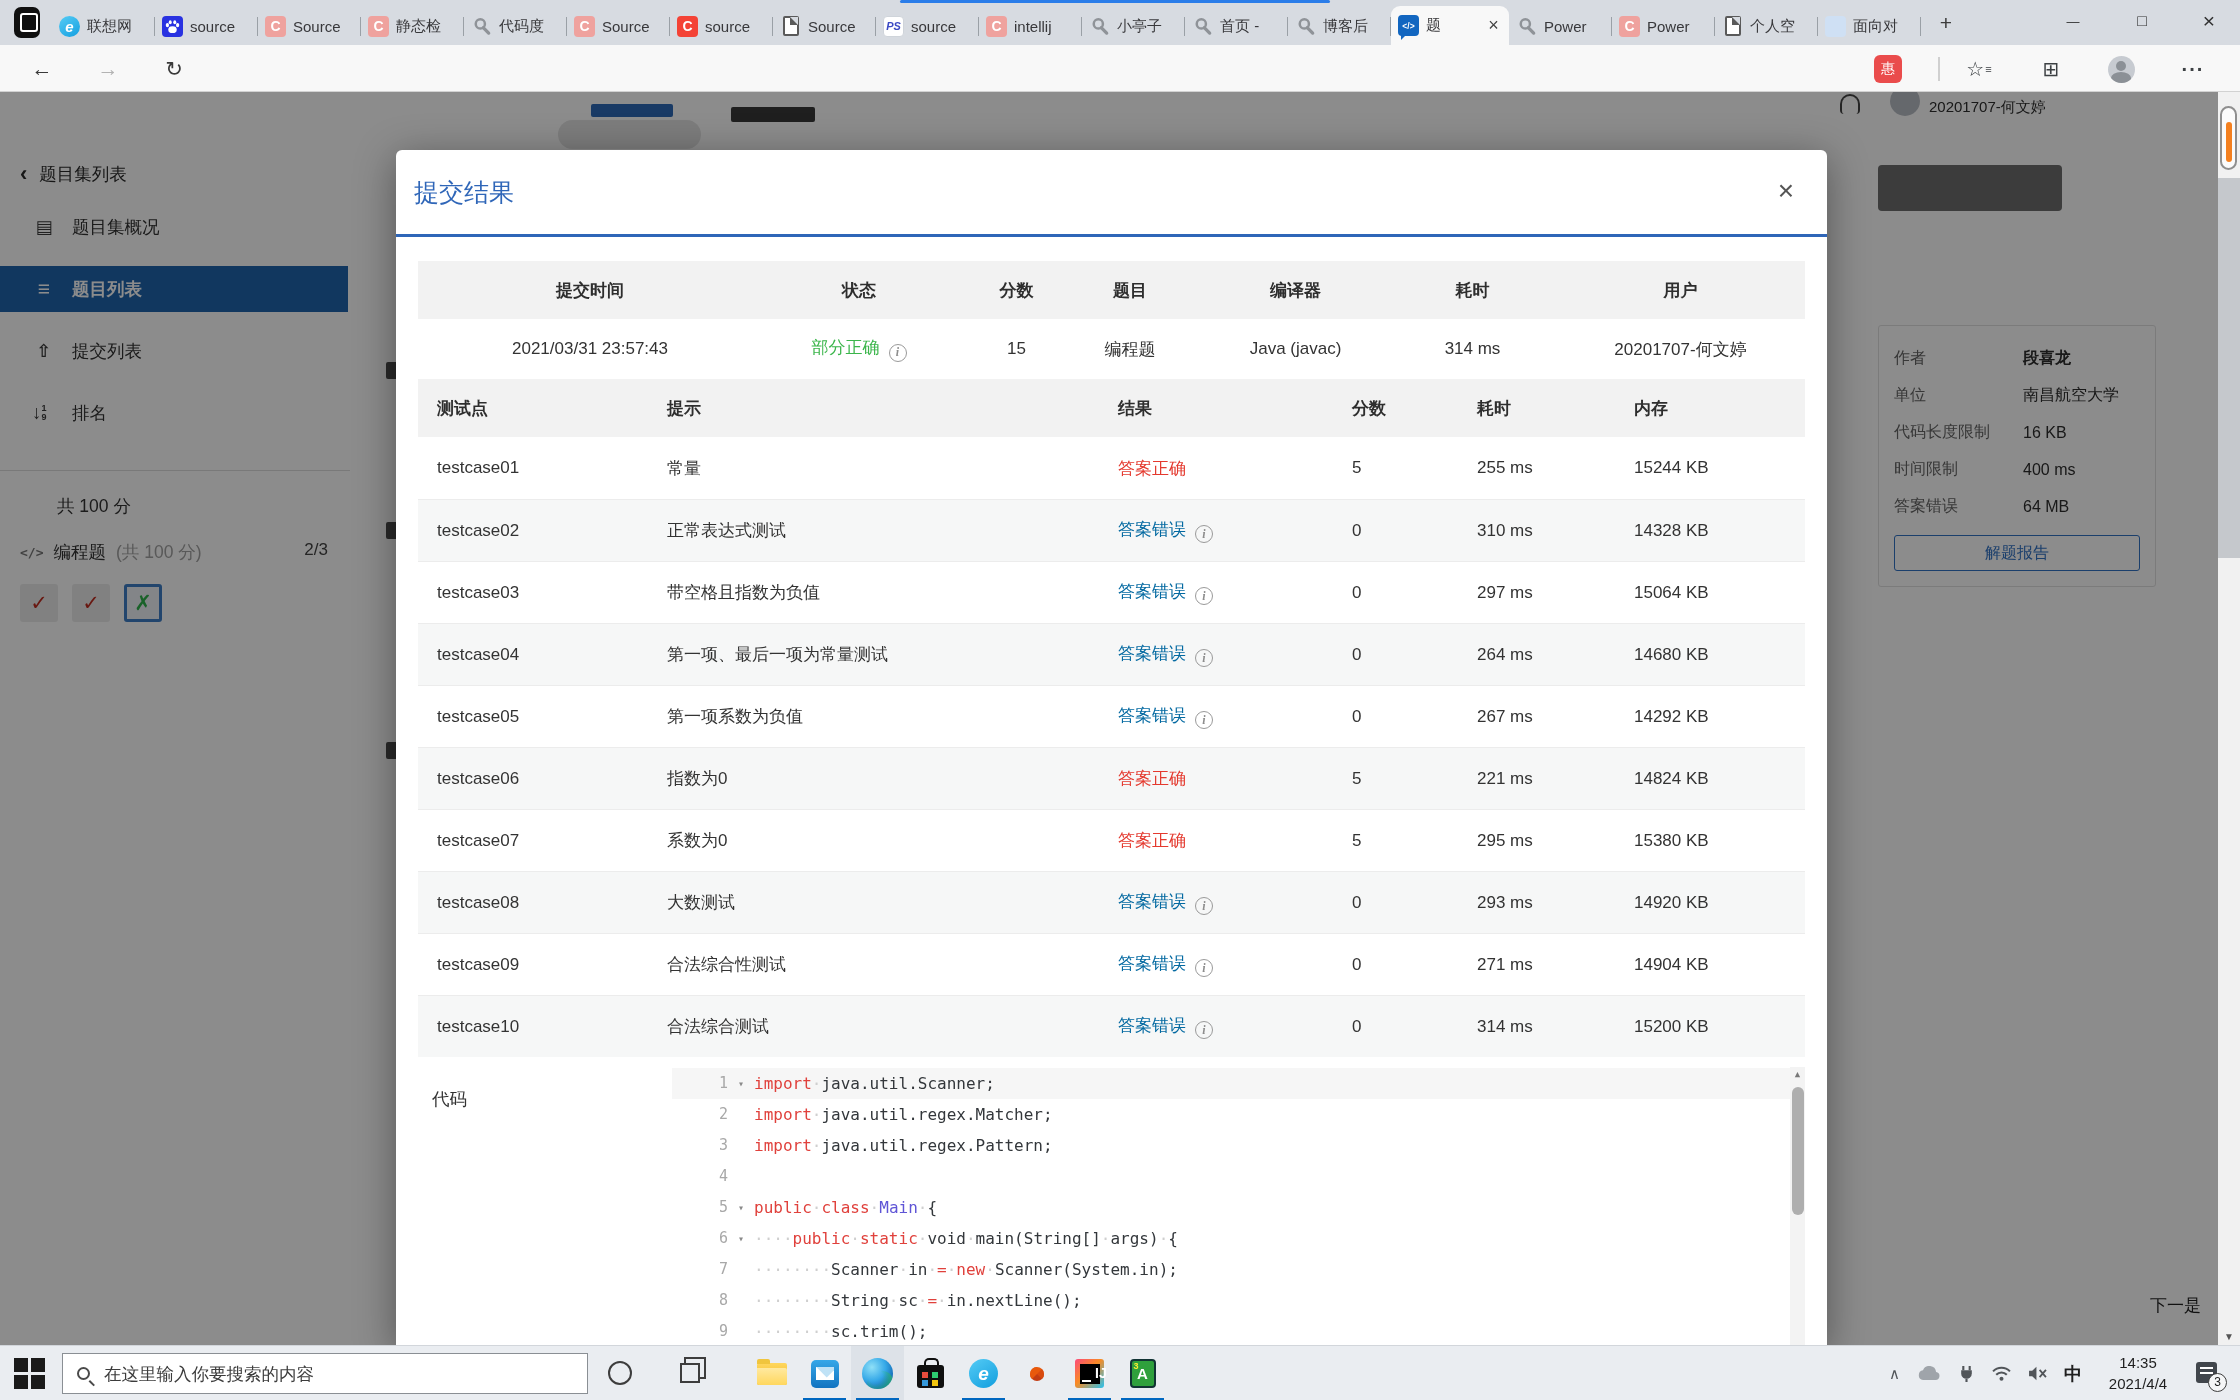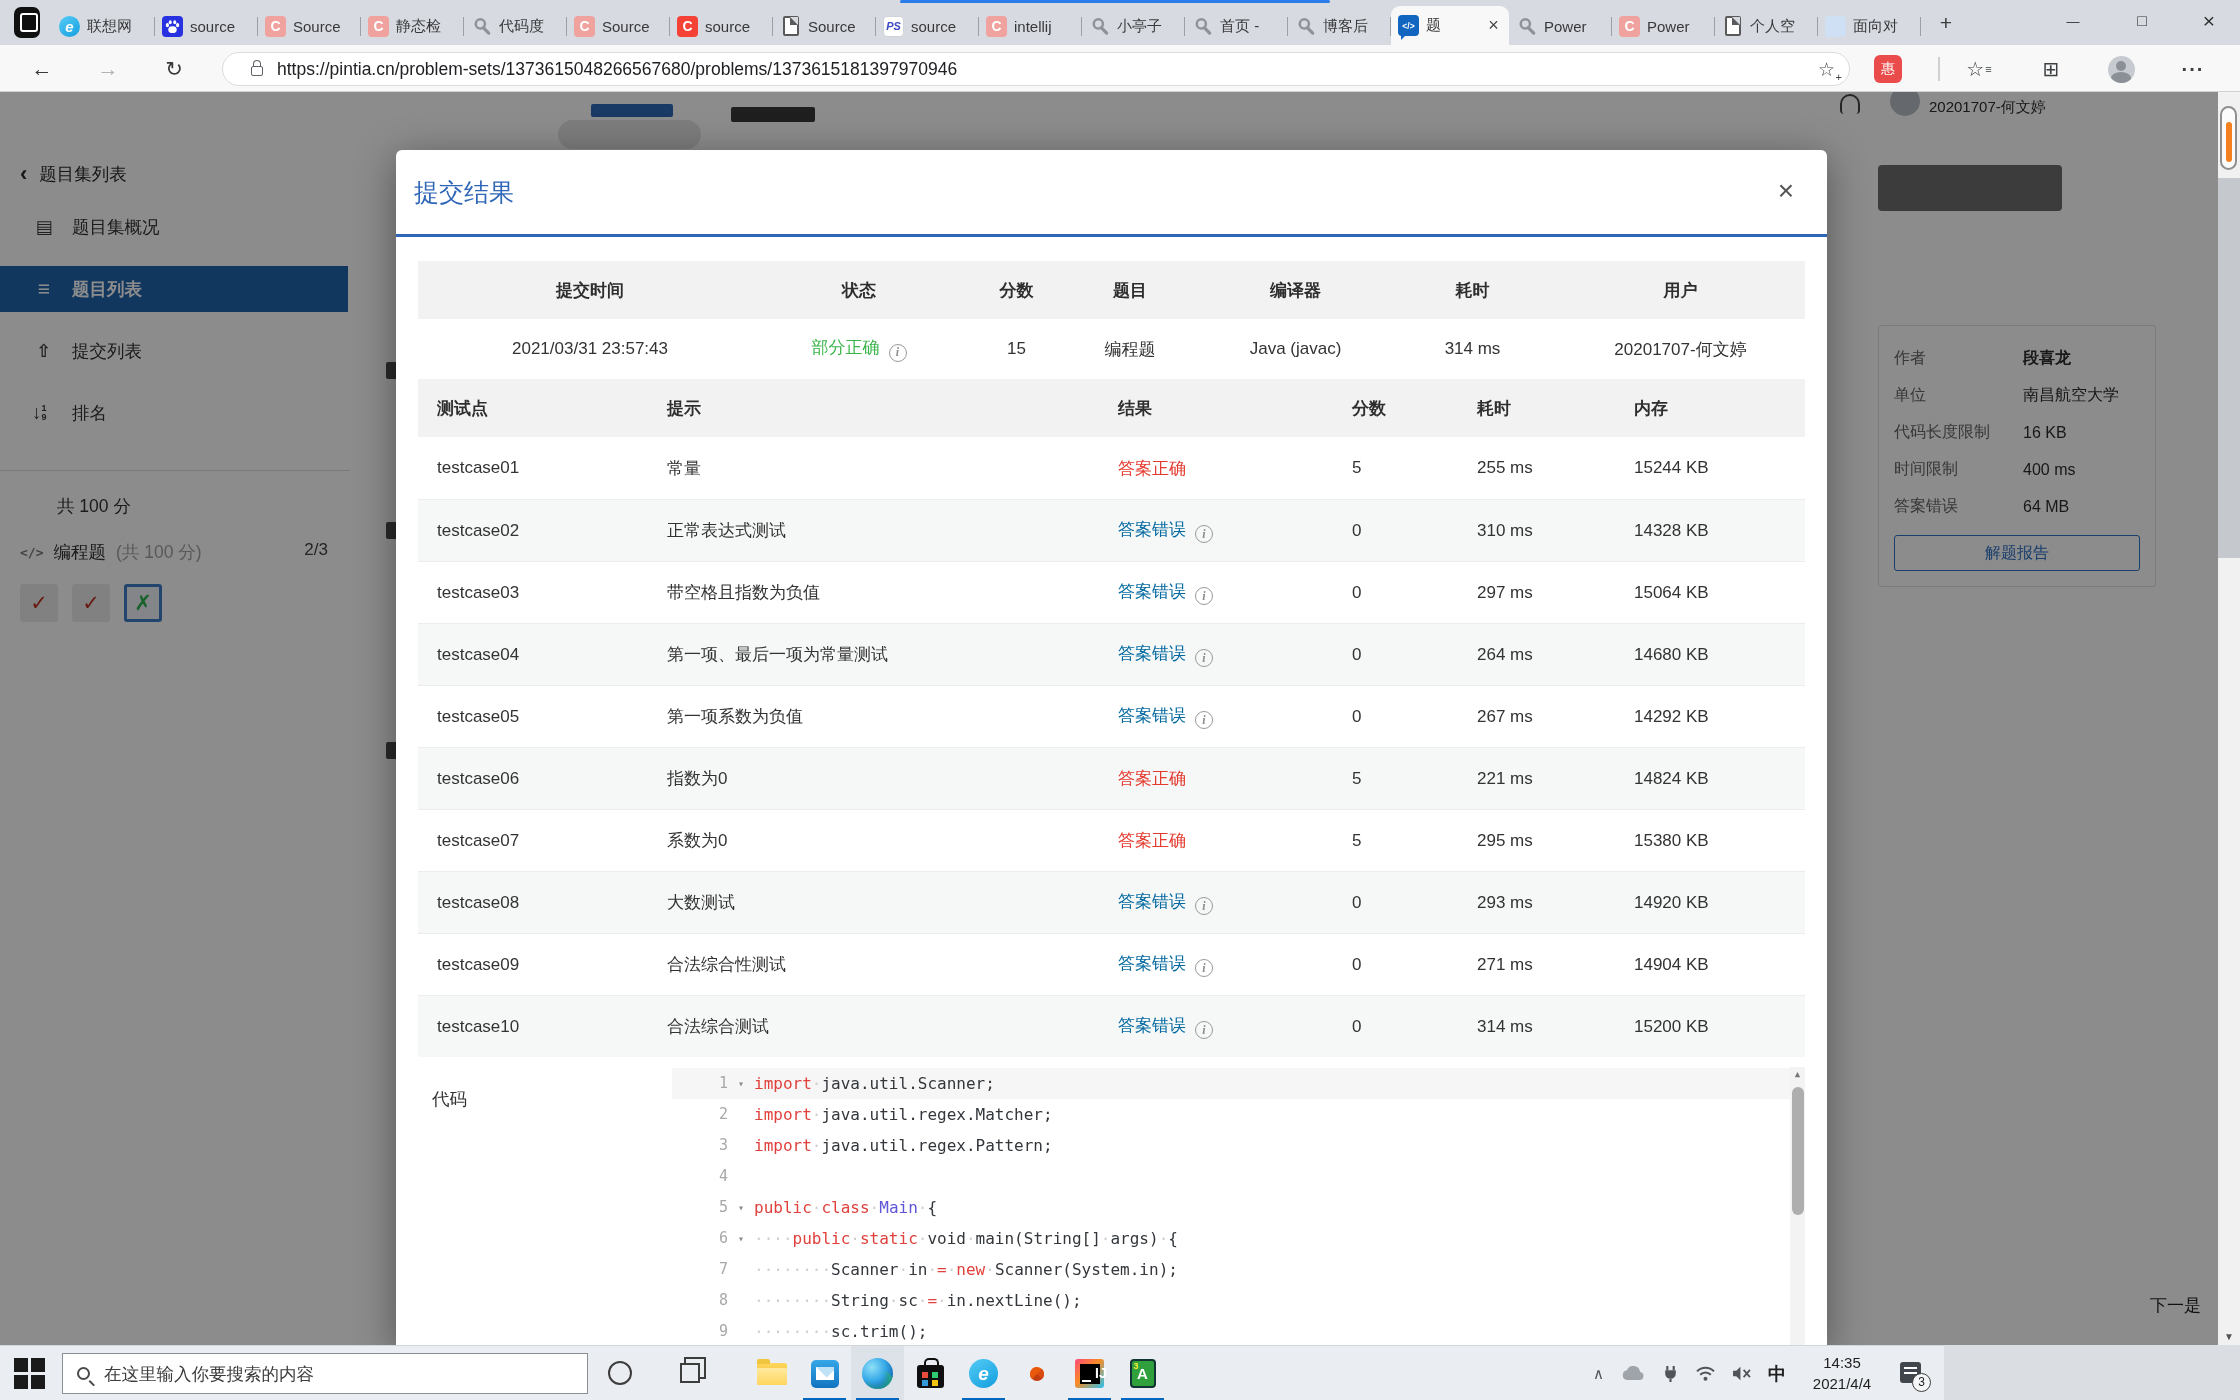--- a/index.html
+++ b/index.html
@@ -159,21 +159,21 @@
 
   
   #pg-scroll { position:absolute; right:0; top:0; width:22px; height:100%; background:#f1f1f1; z-index:4; }
   #sb-mark { position:absolute; left:2px; top:14px; width:17px; height:64px; border:2px solid #8f8f8f; border-radius:9px; background:#fbfbfb; }
   #sb-mark::after { content:""; position:absolute; left:3.5px; top:14px; width:6px; height:40px; background:#f4801f; border-radius:3px; }
   #sb-thumb { position:absolute; left:0; top:86px; width:22px; height:380px; background:#c5c8cc; }
   #sb-down { position:absolute; bottom:3px; left:0; width:22px; text-align:center; font-size:10px; color:#555; }
   #sb-down::before { content:"▼"; }
 
   
-  #taskbar { position:absolute; left:0; top:1345px; width:1944px; height:55px; background:#eaedf1; border-top:1px solid #d2d6db; }
+  #taskbar { position:absolute; left:0; top:1345px; width:2240px; height:55px; background:#eaedf1; border-top:1px solid #d2d6db; }
   #tb-start { position:absolute; left:14px; top:12px; display:grid; grid-template-columns:14px 14px; grid-gap:3px; }
   #tb-start span { width:14px; height:14px; background:#1a1a1a; }
   #tb-search { position:absolute; left:62px; top:7px; width:526px; height:41px; background:#fff; border:1px solid #8a8f94; display:flex; align-items:center; padding-left:14px; gap:14px; }
   .mag { width:13px; height:13px; border:2px solid #4a4a4a; border-radius:50%; position:relative; flex-shrink:0; }
   .mag::after { content:""; position:absolute; left:11px; top:11px; width:7px; height:2px; background:#4a4a4a; transform:rotate(45deg); transform-origin:0 0; }
   #tb-search .ph { font-size:17.5px; color:#3c3c3c; }
   #tb-cortana { position:absolute; left:608px; top:15px; width:24px; height:24px; border:2.5px solid #3d3d3d; border-radius:50%; }
   #tb-taskview { position:absolute; left:680px; top:17px; width:20px; height:20px; border:2px solid #3d3d3d; box-shadow:5px -5px 0 -1px #eaedf1, 5px -5px 0 1px #3d3d3d; }
   #tb-apps { position:absolute; left:745px; top:0; display:flex; height:55px; }
   .app { width:53px; height:55px; display:flex; align-items:center; justify-content:center; position:relative; }
@@ -332,25 +332,20 @@
   <div id="newtab"></div>
   <div id="win-min" class="winctl"></div>
   <div id="win-max" class="winctl"></div>
   <div id="win-close" class="winctl"></div>
 </div>
 
 <div id="toolbar">
   <div id="nav-back" class="nav-ic"></div>
   <div id="nav-fwd" class="nav-ic"></div>
   <div id="nav-refresh" class="nav-ic"></div>
-  <div id="urlbar">
-    <span class="lock"></span>
-    <span id="url-text">https://pintia.cn/problem-sets/1373615048266567680/problems/1373615181397970946</span>
-    <span id="fav-add"></span>
-  </div>
   <div id="ext-hui" class="bar-ic">惠</div>
   <div id="bar-sep" class="bar-ic"></div>
   <div id="ic-favbar" class="bar-ic"></div>
   <div id="ic-collections" class="bar-ic"></div>
   <div id="ic-profile" class="bar-ic">
       <span class="avatar-sm"></span>
     </div>
   <div id="ic-more" class="bar-ic"></div>
 </div>
 

